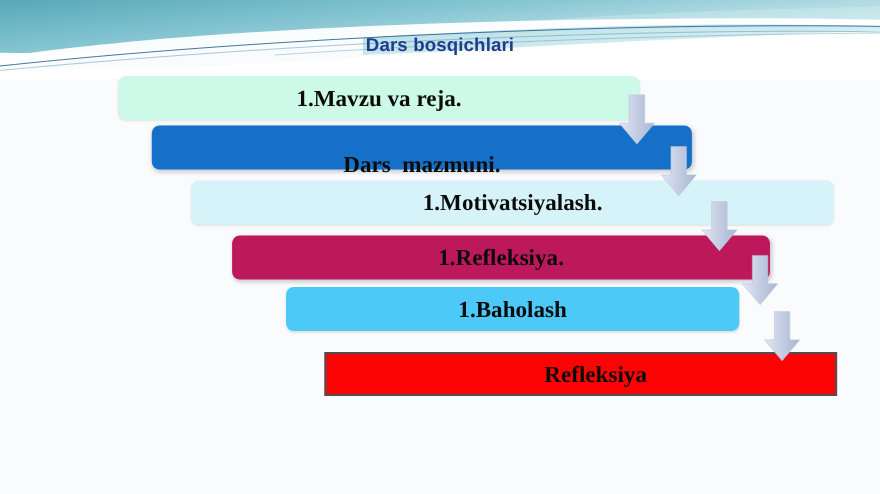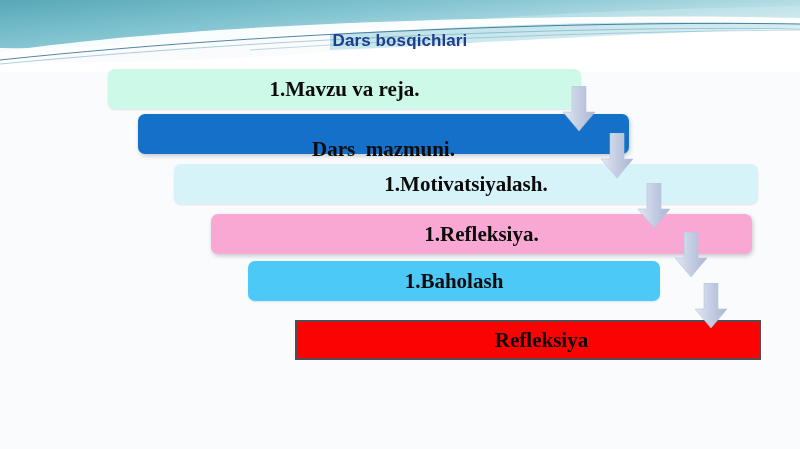--- a/index.html
+++ b/index.html
@@ -114,22 +114,22 @@
     <path d="M0,64 C160,49 340,37 550,31 C660,28 745,28 800,29" fill="none" stroke="#3f8fae" stroke-width="0.7" opacity="0.6"></path>
     <path d="M250,50 C400,40 580,32 800,30" fill="none" stroke="#2e7fa5" stroke-width="0.6" opacity="0.5"></path>
   </svg>
 
   <div id="slide-title" style="color: rgb(31, 61, 143);">Dars bosqichlari</div>
 
   <div id="steps-layer">
       <div class="step-bar rounded flat-shadow" style="left: 108px; top: 69px; width: 473px; background: rgb(205, 249, 232);"><span style="color: rgb(11, 11, 11);">1.Mavzu va reja.</span></div>
       <div class="step-bar rounded shadowed" style="left: 138px; top: 114px; width: 491px; background: rgb(20, 112, 200);"><span style="color: rgb(11, 11, 11); margin-top: 30px;">Dars  mazmuni.</span></div>
       <div class="step-bar rounded flat-shadow" style="left: 174px; top: 164px; width: 584px; background: rgb(214, 243, 249);"><span style="color: rgb(11, 11, 11);">1.Motivatsiyalash.</span></div>
-      <div class="step-bar rounded shadowed" style="left: 211px; top: 214px; width: 541px; background: #f9a8d4;"><span style="color: rgb(11, 11, 11);">1.Refleksiya.</span></div>
-      <div class="step-bar rounded flat-shadow" style="left: 248px; top: 261px; width: 412px; background: rgb(77, 201, 247);"><span style="color: rgb(11, 11, 11);">1.Baholash</span></div>
+      <div class="step-bar rounded shadowed" style="left: 211px; top: 214px; width: 489px; background: #be185d;"><span style="color: rgb(11, 11, 11);">1.Refleksiya.</span></div>
+      <div class="step-bar rounded flat-shadow" style="left: 260px; top: 261px; width: 412px; background: rgb(77, 201, 247);"><span style="color: rgb(11, 11, 11);">1.Baholash</span></div>
       <div class="step-bar bordered" style="left: 295px; top: 320px; width: 466px; background: rgb(252, 3, 3); padding-left: 27px;"><span style="color: rgb(11, 11, 11);">Refleksiya</span></div>
     </div>
 
   <div id="arrows-layer">
       <div class="connector-arrow" style="left: 562px; top: 86px;"><svg viewBox="0 0 34 46" width="34" height="46" xmlns="http://www.w3.org/2000/svg">
           <defs>
             <linearGradient id="agr0" x1="0" y1="0" x2="1" y2="0">
               <stop offset="0%" stop-color="#e3e8f3"></stop>
               <stop offset="45%" stop-color="#c6cfe4"></stop>
               <stop offset="100%" stop-color="#aab6d2"></stop>

